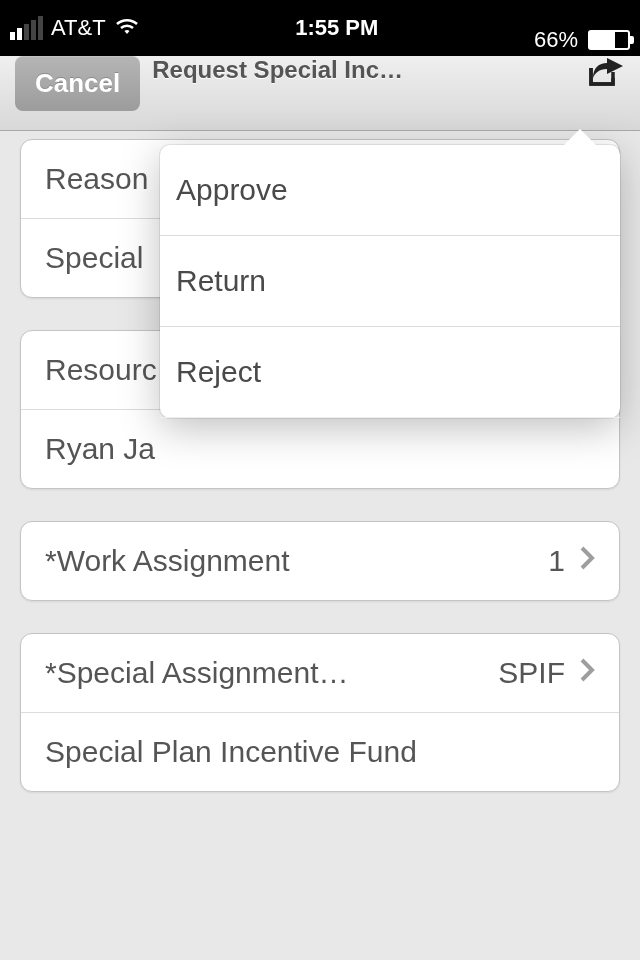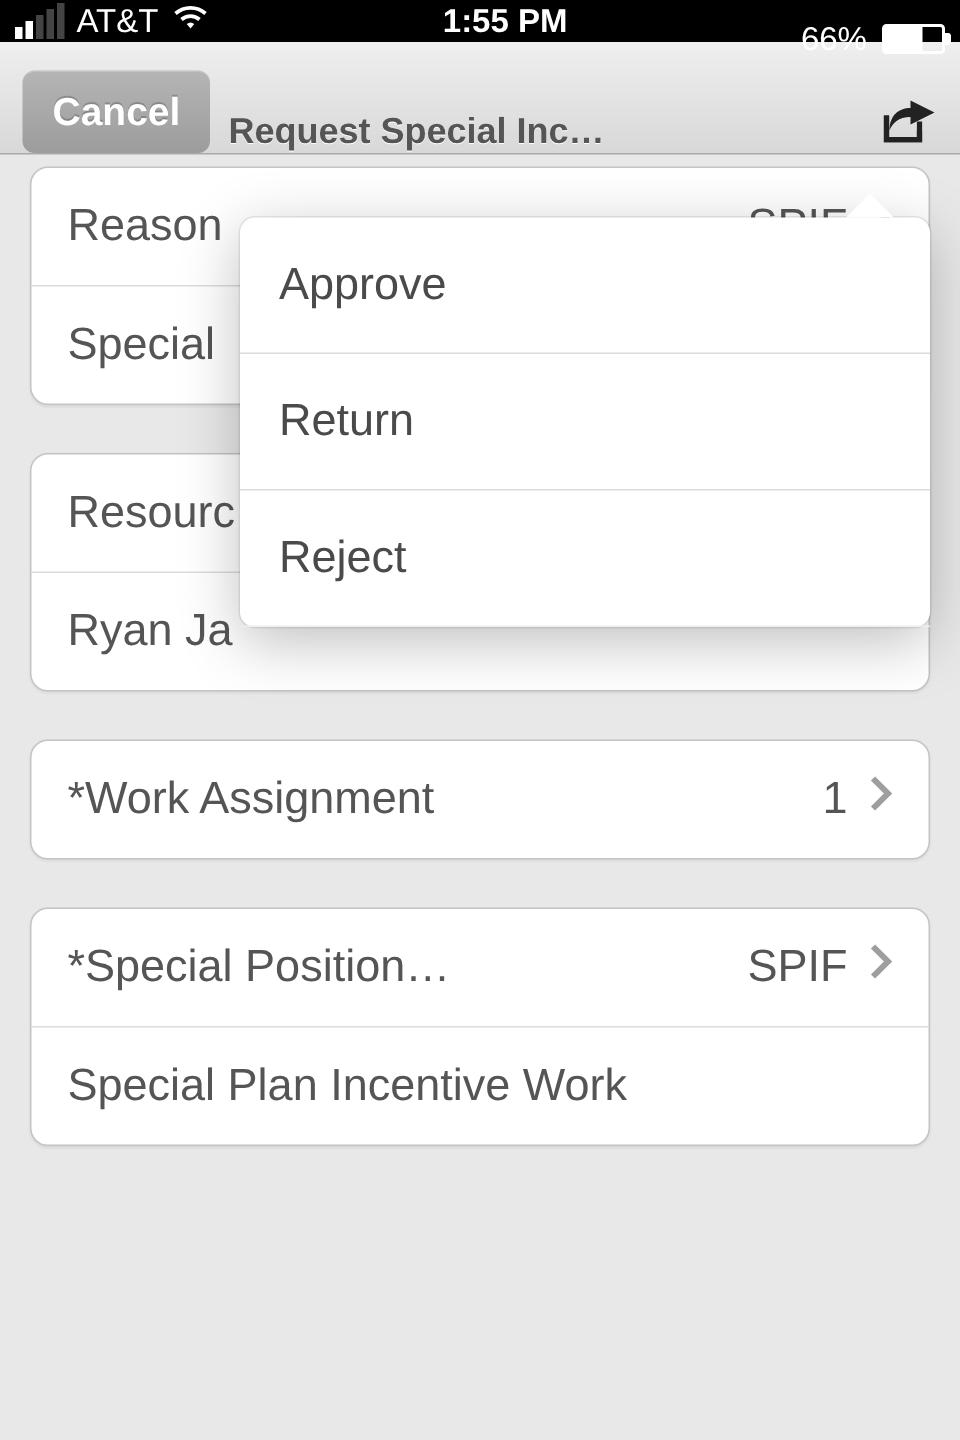--- a/index.html
+++ b/index.html
@@ -5,21 +5,21 @@
     * { margin: 0; padding: 0; box-sizing: border-box; }
     body {
       width: 640px;
       height: 960px;
       font-family: -apple-system, "Helvetica Neue", Helvetica, Arial, sans-serif;
       background: #e8e8e8;
       overflow: hidden;
       position: relative;
     }
     .status-bar {
-      height: 28px;
+      height: 56px;
       background: #000;
       color: #fff;
       display: flex;
       align-items: center;
       justify-content: space-between;
       padding: 0 10px;
       font-size: 22px;
       font-weight: 500;
     }
     .status-left { display: flex; align-items: center; gap: 8px; }
@@ -54,21 +54,21 @@
     .battery-fill {
       background: #fff;
       height: 100%;
       width: 66%;
     }
     .nav-bar {
       height: 75px;
       background: linear-gradient(to bottom, #efefef, #d8d8d8);
       border-bottom: 1px solid #a9a9a9;
       display: flex;
-      align-items: flex-end;
+      align-items: flex-start;
       padding: 0 15px;
       gap: 12px;
     }
     .cancel-btn {
       background: linear-gradient(to bottom, #b5b5b5, #9c9c9c);
       color: #fff;
       border: none;
       border-radius: 8px;
       padding: 12px 20px;
       font-size: 26px;
@@ -124,21 +124,21 @@
     .popover::before {
       content: '';
       position: absolute;
       top: -16px;
       right: 24px;
       border-left: 16px solid transparent;
       border-right: 16px solid transparent;
       border-bottom: 16px solid #fff;
     }
     .popover-item {
-      padding: 28px 26px;
+      padding: 28px 16px;
       font-size: 30px;
       color: #4a4a4a;
       border-bottom: 1px solid #dcdcdc;
     }
     .popover-item:last-child { border-bottom: 1px solid #eee; }
   </style>
 </head>
 <body>
 
 <div class="status-bar">
@@ -217,32 +217,32 @@
           <svg width="16" height="26" viewBox="0 0 16 26">
               <path d="M3 3 L13 13 L3 23" stroke="#9e9e9e" stroke-width="4" fill="none"></path>
             </svg>
         </span>
       </span>
     </div>
   </div>
 
   <div class="card">
     <div class="row">
-      <span class="row-label">*Special Position…</span>
+      <span class="row-label">*Special Assignment…</span>
       <span class="row-value">
         <span>SPIF</span>
         <span class="chevron">
           <svg width="16" height="26" viewBox="0 0 16 26">
               <path d="M3 3 L13 13 L3 23" stroke="#9e9e9e" stroke-width="4" fill="none"></path>
             </svg>
         </span>
       </span>
     </div>
     <div class="row">
-      <span class="row-label">Special Plan Incentive Work</span>
+      <span class="row-label">Special Plan Incentive Fund</span>
     </div>
   </div>
 
 </div>
 
 <div class="popover">
   <div class="popover-item">Approve</div>
   <div class="popover-item">Return</div>
   <div class="popover-item">Reject</div>
 </div>

